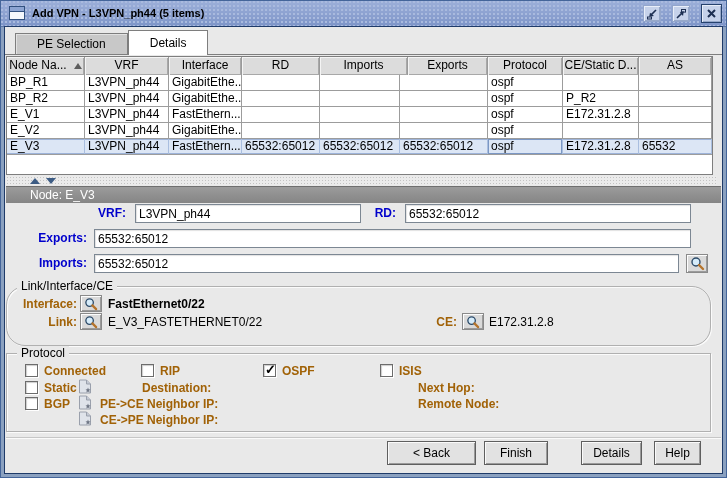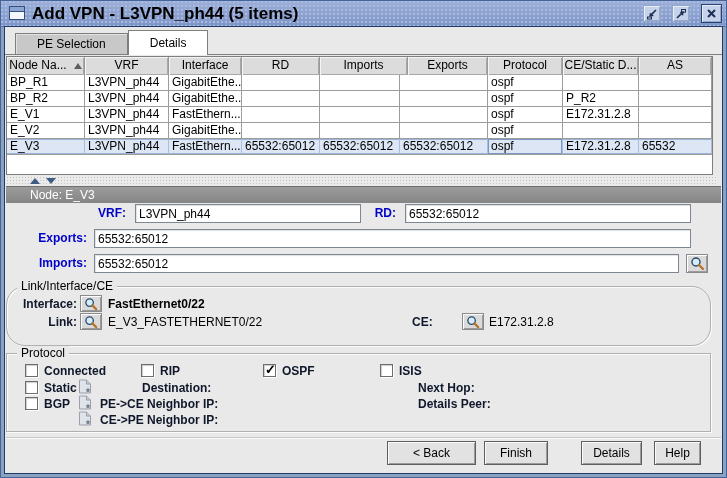--- a/index.html
+++ b/index.html
@@ -8,21 +8,21 @@
     border:1px solid #44659a;background:#8ba1c0;overflow:hidden;}
   
   .titlebar{position:absolute;top:0;left:0;right:0;height:25px;
     background-image:radial-gradient(circle at 1px 1px,#a9bade 1px,transparent 1.2px),
       linear-gradient(#9cafd9,#7e95c8);
     background-size:4px 4px,100% 100%;border-bottom:1px solid #5a74a6;}
   .win-icon{position:absolute;left:8px;top:5px;width:16px;height:14px;background:#f4f7fc;
     border:1px solid #31507f;box-sizing:border-box;}
   .win-icon::before{content:"";position:absolute;left:0;right:0;top:0;height:4px;
     background:#8ca4d2;border-bottom:1px solid #31507f;}
-  .title{position:absolute;left:31px;top:0;line-height:25px;font-size:17px;font-weight:bold;color:#000;}
+  .title{position:absolute;left:31px;top:0;line-height:25px;font-size:11px;font-weight:bold;color:#000;}
   .tb-btn{position:absolute;top:4px;width:18px;height:17px;display:flex;align-items:center;
     justify-content:center;background:#c6d2ea;border:1px solid #93a6cc;
     box-shadow:inset 1px 1px 0 #e8eef9,inset -1px -1px 0 #96a8c9;box-sizing:border-box;}
   .tb-btn.close{width:21px;height:19px;top:3px;border:1px solid #26426e;}
   
   .content{position:absolute;top:25px;left:3px;right:3px;bottom:3px;
     border:1px solid #1f3b69;background:#e9e9e9;overflow:hidden;}
   
   .tabbar{position:absolute;left:0;right:0;top:0;height:28px;box-sizing:border-box;
     border-bottom:1px solid #7e7e7e;padding:3px 0 0 10px;display:flex;align-items:flex-end;}
@@ -56,21 +56,21 @@
     border-right:5px solid transparent;border-bottom:6px solid #3d5c84;}
   .tri-down{position:absolute;left:40px;top:2px;width:0;height:0;border-left:5px solid transparent;
     border-right:5px solid transparent;border-top:6px solid #3d5c84;}
   
   .node-header{position:absolute;left:1px;right:1px;top:159px;height:17px;
     background:linear-gradient(#9b9b9b,#858585);color:#fff;font-size:12px;line-height:17px;
     padding-left:24px;box-sizing:border-box;border-top:1px solid #6f6f6f;}
   
   .blabel{position:absolute;font-size:12px;font-weight:bold;color:#0000cc;text-align:right;
     line-height:19px;height:19px;}
-  .klabel{position:absolute;font-size:12px;font-weight:bold;color:#0f172a;line-height:16px;}
+  .klabel{position:absolute;font-size:12px;font-weight:bold;color:#a16207;line-height:16px;}
   .plain{position:absolute;font-size:12px;color:#000;line-height:16px;}
   .tf{position:absolute;box-sizing:border-box;height:19px;border:1px solid #7c8793;
     background:#fff;font-size:12px;padding:0 3px;box-shadow:inset 1px 1px 1px rgba(0,0,0,0.12);}
   .mag-btn{position:absolute;width:22px;height:19px;box-sizing:border-box;background:#dadada;
     border:1px solid #8a8a8a;box-shadow:inset 1px 1px 0 #fdfdfd,inset -1px -1px 0 #9b9b9b;
     display:flex;align-items:center;justify-content:center;padding:0;}
   .groupbox{position:absolute;box-sizing:border-box;border:1px solid #b0b0b0;
     box-shadow:inset 1px 1px 0 #fbfbfb,1px 1px 0 #fbfbfb;}
   .legend{position:absolute;top:-8px;left:10px;background:#e9e9e9;padding:0 4px;
     font-size:12px;color:#000;line-height:14px;}
@@ -227,21 +227,21 @@
       </button>
       <div class="plain" style="left:101px;top:9px;font-weight:bold;">FastEthernet0/22</div>
       <div class="klabel" style="left:6px;width:64px;top:27px;text-align:right;">Link:</div>
       <button class="mag-btn" style="left:73px;top:26px;width:22px;height:17px;">
         <svg width="14" height="14" viewBox="0 0 15 15">
           <circle cx="6" cy="6" r="4" fill="#d6ecfa" stroke="#2c4a68" stroke-width="1.4"></circle>
           <line x1="9" y1="9" x2="13" y2="13" stroke="#b5742c" stroke-width="2.4" stroke-linecap="round"></line>
         </svg>
       </button>
       <div class="plain" style="left:101px;top:27px;">E_V3_FASTETHERNET0/22</div>
-      <div class="klabel" style="left:405px;width:45px;top:27px;text-align:left;">CE:</div>
+      <div class="klabel" style="left:405px;width:45px;top:27px;text-align:right;">CE:</div>
       <button class="mag-btn" style="left:455px;top:26px;width:22px;height:17px;">
         <svg width="14" height="14" viewBox="0 0 15 15">
           <circle cx="6" cy="6" r="4" fill="#d6ecfa" stroke="#2c4a68" stroke-width="1.4"></circle>
           <line x1="9" y1="9" x2="13" y2="13" stroke="#b5742c" stroke-width="2.4" stroke-linecap="round"></line>
         </svg>
       </button>
       <div class="plain" style="left:482px;top:27px;">E172.31.2.8</div>
     </div>
 
     <div class="groupbox" style="left:1px;top:326px;width:705px;height:79px;">
@@ -271,21 +271,21 @@
       <span class="checkbox" style="left:18px;top:43px;"></span>
       <div class="klabel" style="left:37px;top:42px;">BGP</div>
       <span class="page-icon" style="left:71px;top:41px;">
         <svg width="14" height="15" viewBox="0 0 13 15">
           <path d="M1 1 h7 l4 4 v9 h-11 z" fill="#dfe3ea" stroke="#9aa0ac"></path>
           <path d="M8 1 v4 h4" fill="#c3c9d4" stroke="#9aa0ac"></path>
           <polygon points="9.5,8.5 10.2,10.2 12,10.4 10.7,11.6 11.1,13.4 9.5,12.4 7.9,13.4 8.3,11.6 7,10.4 8.8,10.2" fill="#6f7685"></polygon>
         </svg>
       </span>
       <div class="klabel" style="left:93px;top:42px;">PE-&gt;CE Neighbor IP:</div>
-      <div class="klabel" style="left:411px;top:42px;">Details Peer:</div>
+      <div class="klabel" style="left:411px;top:42px;">Remote Node:</div>
 
       <span class="page-icon" style="left:71px;top:57px;">
         <svg width="14" height="15" viewBox="0 0 13 15">
           <path d="M1 1 h7 l4 4 v9 h-11 z" fill="#dfe3ea" stroke="#9aa0ac"></path>
           <path d="M8 1 v4 h4" fill="#c3c9d4" stroke="#9aa0ac"></path>
           <polygon points="9.5,8.5 10.2,10.2 12,10.4 10.7,11.6 11.1,13.4 9.5,12.4 7.9,13.4 8.3,11.6 7,10.4 8.8,10.2" fill="#6f7685"></polygon>
         </svg>
       </span>
       <div class="klabel" style="left:93px;top:58px;">CE-&gt;PE Neighbor IP:</div>
     </div>

